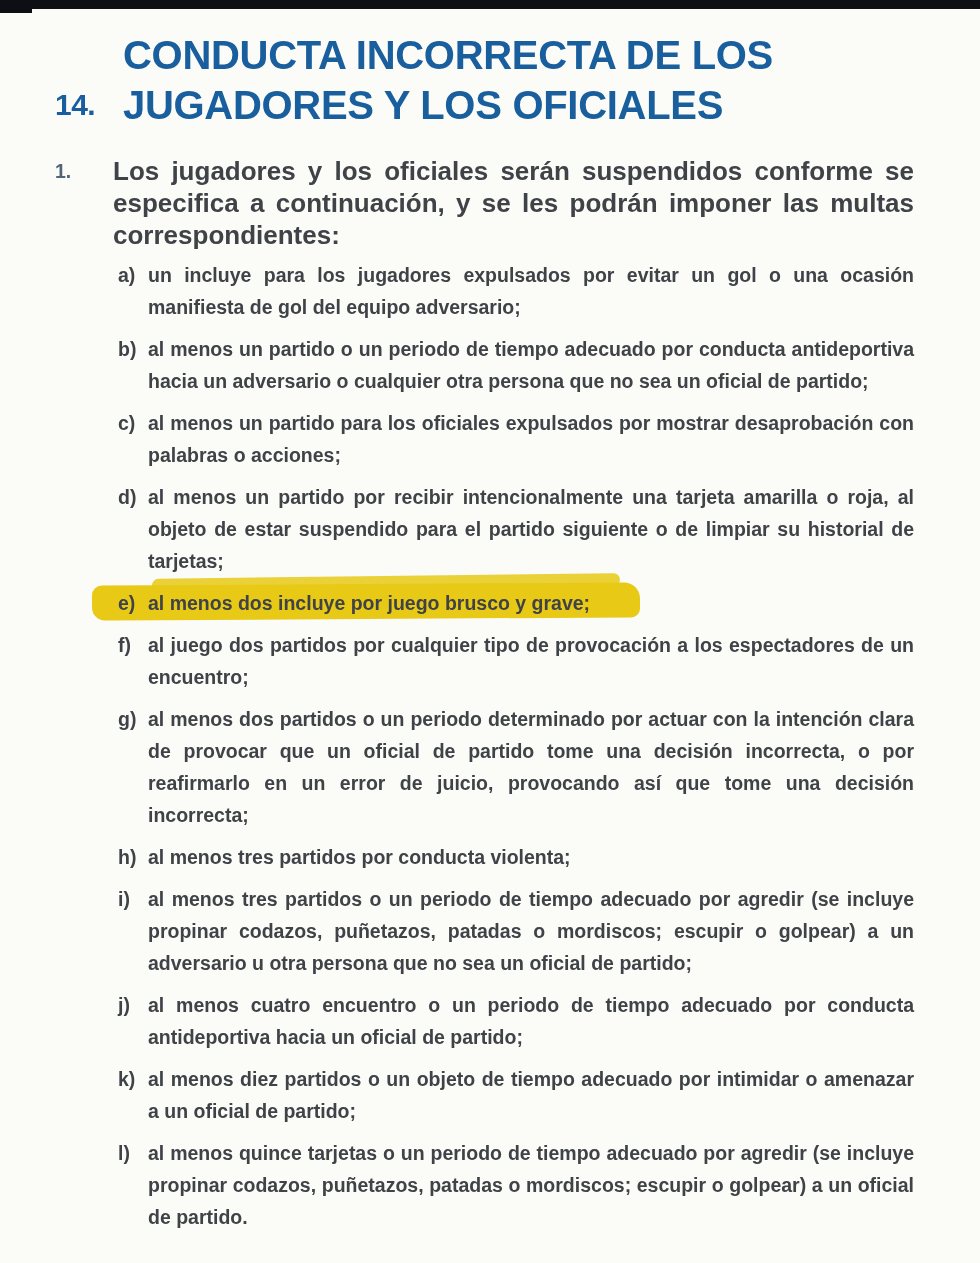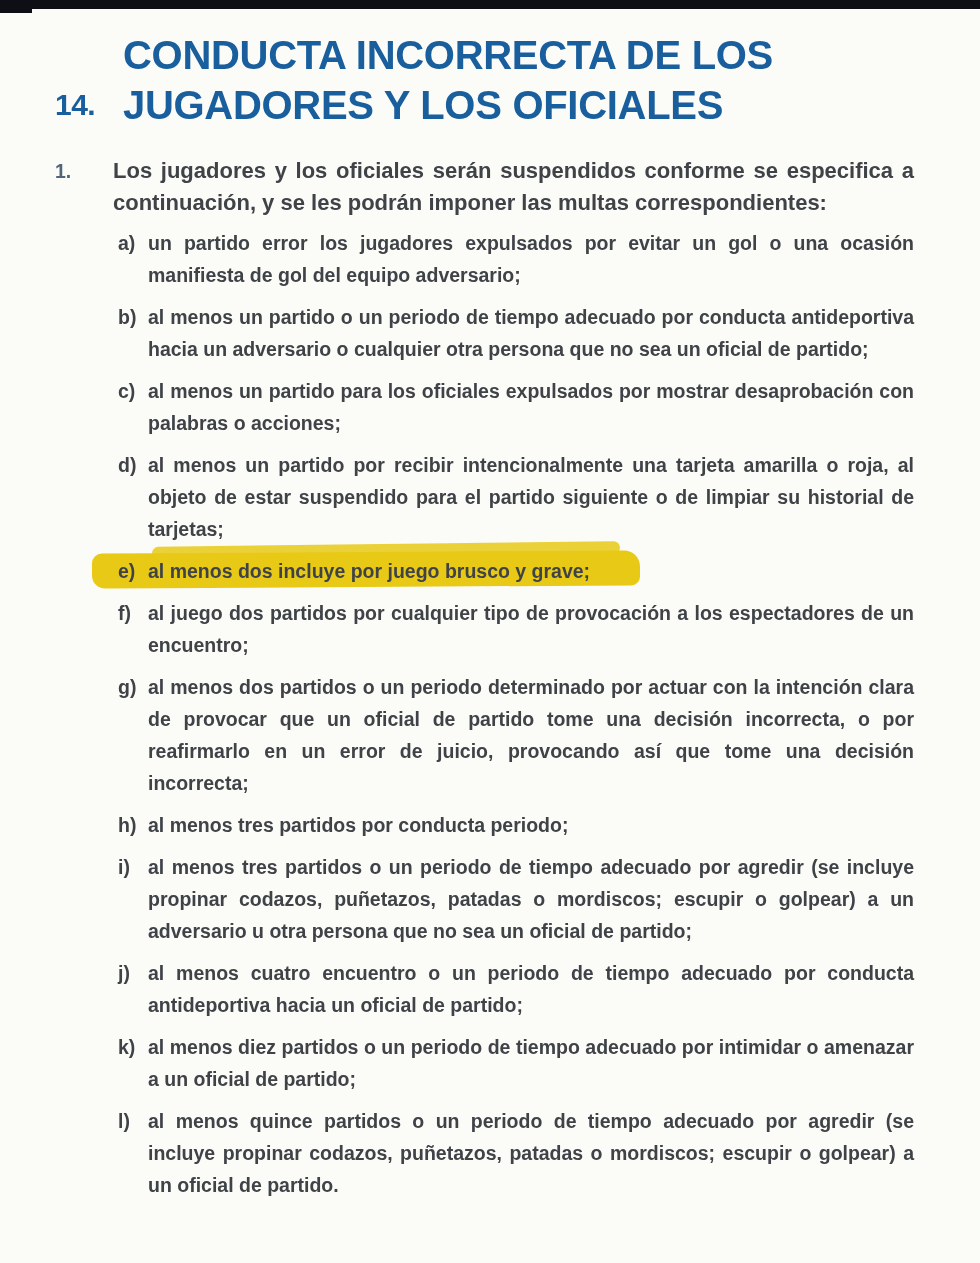--- a/index.html
+++ b/index.html
@@ -44,21 +44,21 @@
     color:var(--heading);letter-spacing:-0.3px;
   }
   
   .intro-row{display:flex;align-items:flex-start;margin-bottom:8px;}
   .i-num{
     flex:0 0 58px;
     font-size:19.5px;font-weight:700;line-height:32px;
     color:var(--list-number);
   }
   .i-text{
-    font-size:22px;font-weight:700;line-height:32px;
+    font-size:26px;font-weight:700;line-height:32px;
     text-align:justify;color:var(--body-text);
   }
   
   .sub-list{margin-left:63px;}
   .sub-item{
     position:relative;
     display:flex;align-items:flex-start;
     margin-bottom:10px;
   }
   .s-label{
@@ -109,21 +109,21 @@
 
     <div class="intro-row">
       <span class="i-num">1.</span>
       <p class="i-text">Los jugadores y los oficiales serán suspendidos conforme se especifica a continuación, y se les podrán imponer las multas correspondientes:</p>
     </div>
 
     <div class="sub-list">
 
       <div class="sub-item">
         <span class="s-label">a)</span>
-        <p class="s-text">un partido error los jugadores expulsados por evitar un gol o una ocasión manifiesta de gol del equipo adversario;</p>
+        <p class="s-text">un incluye para los jugadores expulsados por evitar un gol o una ocasión manifiesta de gol del equipo adversario;</p>
       </div>
 
       <div class="sub-item">
         <span class="s-label">b)</span>
         <p class="s-text">al menos un partido o un periodo de tiempo adecuado por conducta antideportiva hacia un adversario o cualquier otra persona que no sea un oficial de partido;</p>
       </div>
 
       <div class="sub-item">
         <span class="s-label">c)</span>
         <p class="s-text">al menos un partido para los oficiales expulsados por mostrar desaprobación con palabras o acciones;</p>
@@ -146,38 +146,38 @@
         <p class="s-text">al juego dos partidos por cualquier tipo de provocación a los espectadores de un encuentro;</p>
       </div>
 
       <div class="sub-item">
         <span class="s-label">g)</span>
         <p class="s-text">al menos dos partidos o un periodo determinado por actuar con la intención clara de provocar que un oficial de partido tome una decisión incorrecta, o por reafirmarlo en un error de juicio, provocando así que tome una decisión incorrecta;</p>
       </div>
 
       <div class="sub-item">
         <span class="s-label">h)</span>
-        <p class="s-text">al menos tres partidos por conducta periodo;</p>
+        <p class="s-text">al menos tres partidos por conducta violenta;</p>
       </div>
 
       <div class="sub-item">
         <span class="s-label">i)</span>
         <p class="s-text">al menos tres partidos o un periodo de tiempo adecuado por agredir (se incluye propinar codazos, puñetazos, patadas o mordiscos; escupir o golpear) a un adversario u otra persona que no sea un oficial de partido;</p>
       </div>
 
       <div class="sub-item">
         <span class="s-label">j)</span>
         <p class="s-text">al menos cuatro encuentro o un periodo de tiempo adecuado por conducta antideportiva hacia un oficial de partido;</p>
       </div>
 
       <div class="sub-item">
         <span class="s-label">k)</span>
-        <p class="s-text">al menos diez partidos o un periodo de tiempo adecuado por intimidar o amenazar a un oficial de partido;</p>
+        <p class="s-text">al menos diez partidos o un objeto de tiempo adecuado por intimidar o amenazar a un oficial de partido;</p>
       </div>
 
       <div class="sub-item">
         <span class="s-label">l)</span>
-        <p class="s-text">al menos quince partidos o un periodo de tiempo adecuado por agredir (se incluye propinar codazos, puñetazos, patadas o mordiscos; escupir o golpear) a un oficial de partido.</p>
+        <p class="s-text">al menos quince tarjetas o un periodo de tiempo adecuado por agredir (se incluye propinar codazos, puñetazos, patadas o mordiscos; escupir o golpear) a un oficial de partido.</p>
       </div>
 
     </div>
   </div>
 </div>
 
 </body></html>

